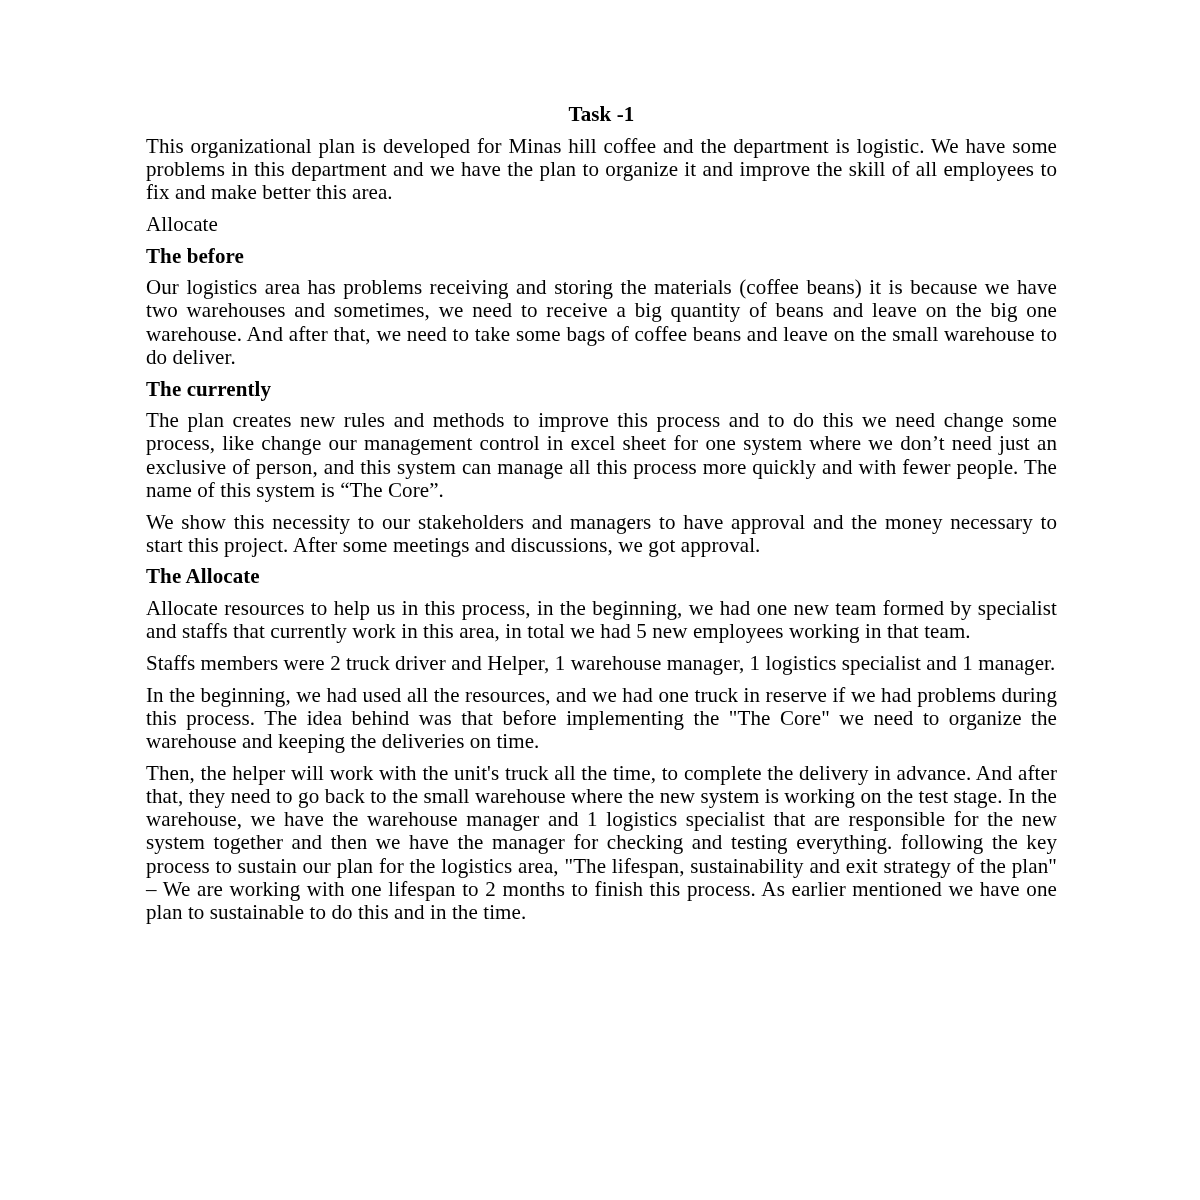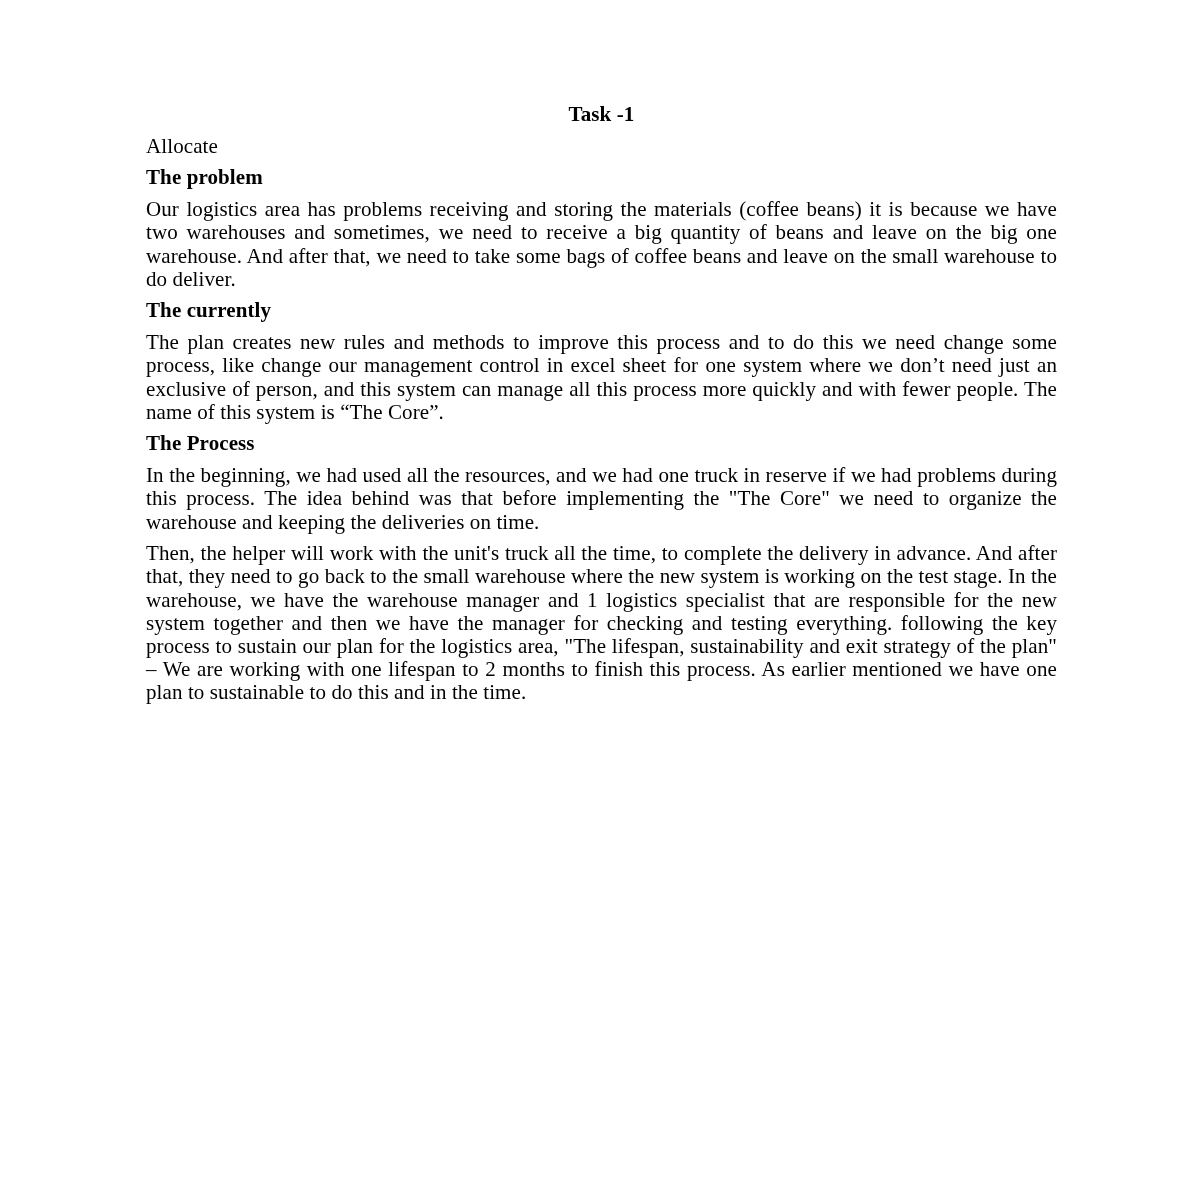--- a/index.html
+++ b/index.html
@@ -40,22 +40,26 @@
   .block.paragraph {
     font-weight: normal;
   }
 </style>
 </head>
 <body>
 
 <div class="page">
   <div class="content" id="doc-content">
       <div class="block title">Task -1</div>
+      <div class="block paragraph">This organizational plan is developed for Minas hill coffee and the department is logistic. We have some problems in this department and we have the plan to organize it and improve the skill of all employees to fix and make better this area.</div>
       <div class="block paragraph">Allocate</div>
-      <div class="block heading">The problem</div>
+      <div class="block heading">The before</div>
       <div class="block paragraph">Our logistics area has problems receiving and storing the materials (coffee beans) it is because we have two warehouses and sometimes, we need to receive a big quantity of beans and leave on the big one warehouse. And after that, we need to take some bags of coffee beans and leave on the small warehouse to do deliver.</div>
       <div class="block heading">The currently</div>
       <div class="block paragraph">The plan creates new rules and methods to improve this process and to do this we need change some process, like change our management control in excel sheet for one system where we don’t need just an exclusive of person, and this system can manage all this process more quickly and with fewer people. The name of this system is “The Core”.</div>
-      <div class="block heading">The Process</div>
+      <div class="block paragraph">We show this necessity to our stakeholders and managers to have approval and the money necessary to start this project. After some meetings and discussions, we got approval.</div>
+      <div class="block heading">The Allocate</div>
+      <div class="block paragraph">Allocate resources to help us in this process, in the beginning, we had one new team formed by specialist and staffs that currently work in this area, in total we had 5 new employees working in that team.</div>
+      <div class="block paragraph">Staffs members were 2 truck driver and Helper, 1 warehouse manager, 1 logistics specialist and 1 manager.</div>
       <div class="block paragraph">In the beginning, we had used all the resources, and we had one truck in reserve if we had problems during this process. The idea behind was that before implementing the "The Core" we need to organize the warehouse and keeping the deliveries on time.</div>
       <div class="block paragraph">Then, the helper will work with the unit's truck all the time, to complete the delivery in advance. And after that, they need to go back to the small warehouse where the new system is working on the test stage. In the warehouse, we have the warehouse manager and 1 logistics specialist that are responsible for the new system together and then we have the manager for checking and testing everything. following the key process to sustain our plan for the logistics area, "The lifespan, sustainability and exit strategy of the plan" – We are working with one lifespan to 2 months to finish this process. As earlier mentioned we have one plan to sustainable to do this and in the time.</div>
     </div>
 </div>
 
 </body></html>

